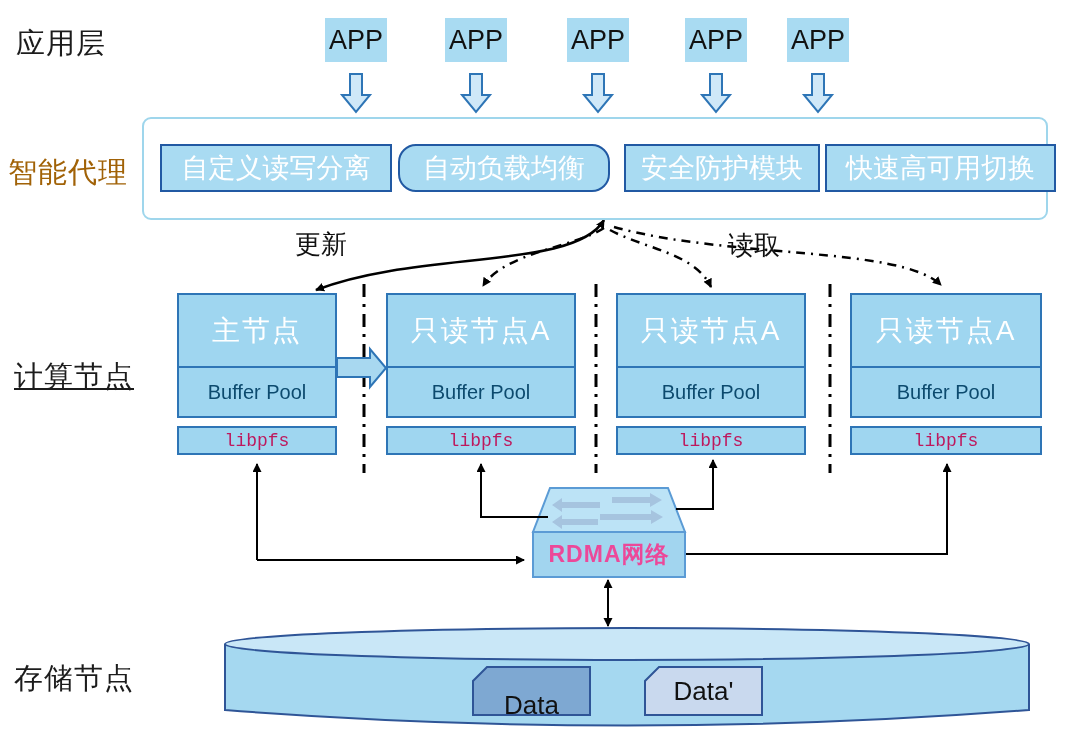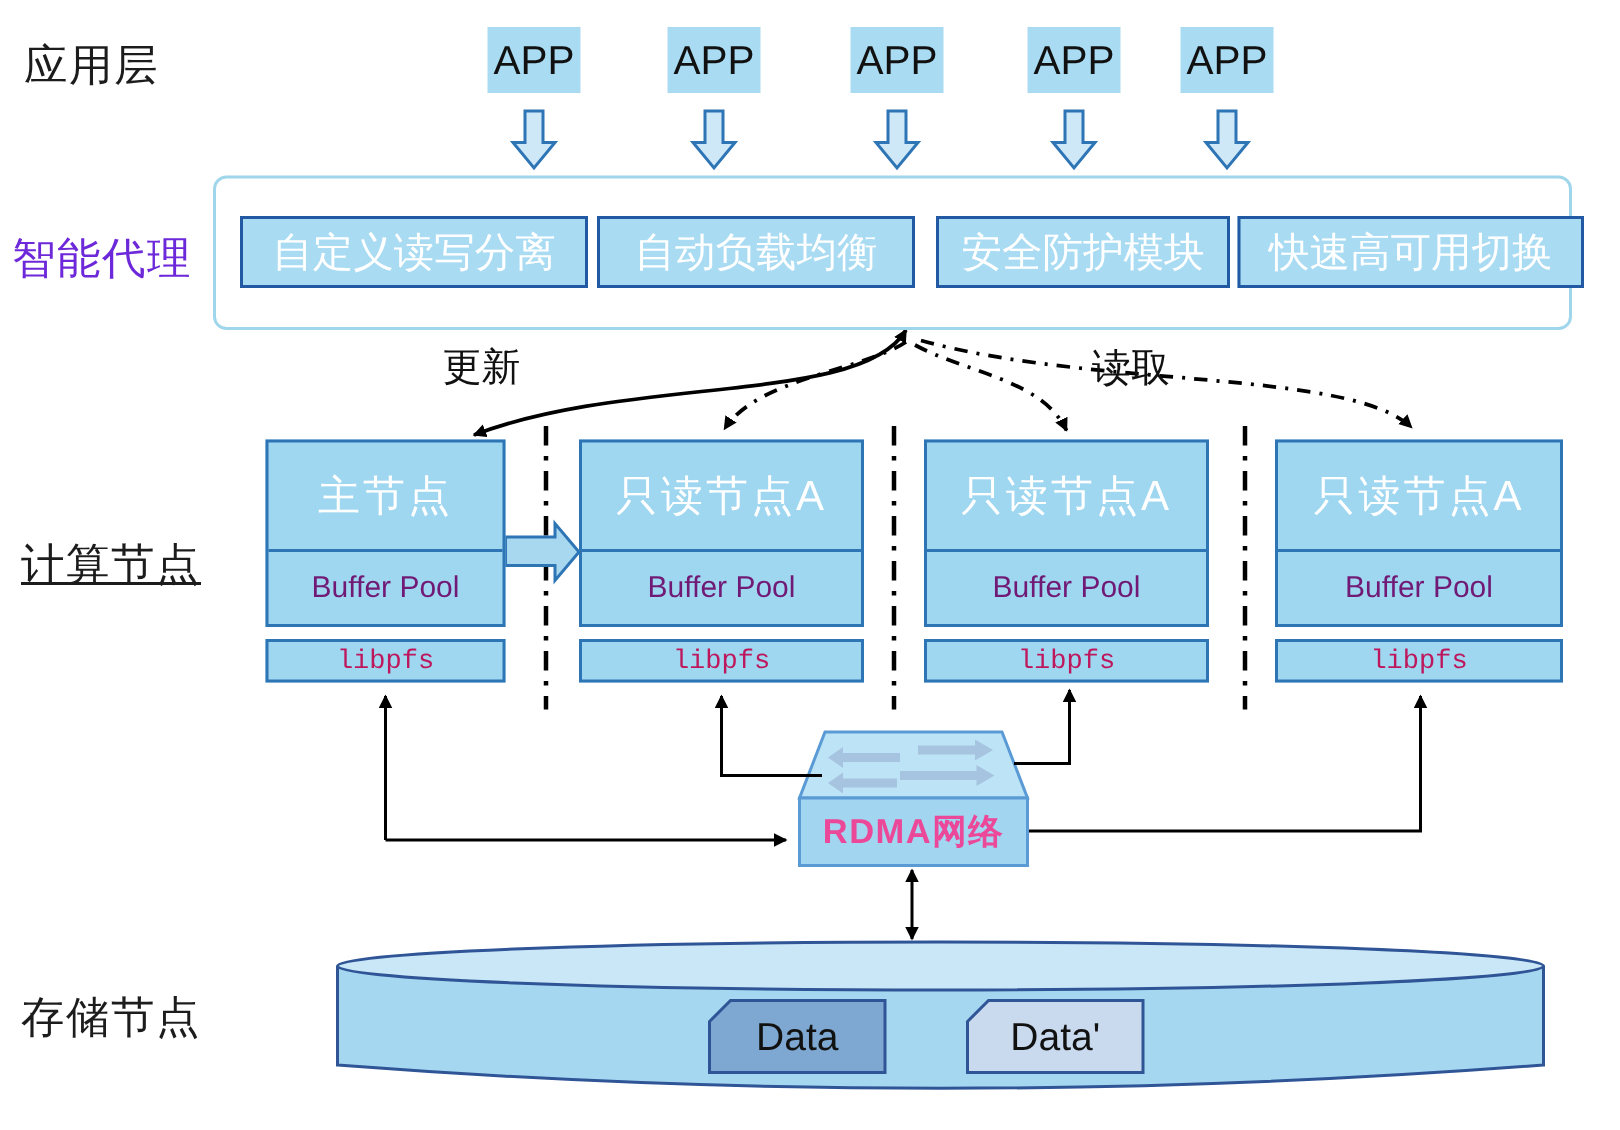--- a/index.html
+++ b/index.html
@@ -4,21 +4,21 @@
 <style>
   html,body{margin:0;padding:0;background:#ffffff;}
   .canvas{
     position:relative;width:1080px;height:753px;background:#ffffff;overflow:hidden;
     font-family:"Liberation Sans",sans-serif;
   }
   .abs{position:absolute;z-index:1;}
   svg.overlay{position:absolute;left:0;top:0;z-index:0;}
 
   .layer-label{font-size:29px;color:#1c1c1c;letter-spacing:1px;}
-  .layer-label.orange{color:#6d28d9;}
+  .layer-label.orange{color:#a16207;}
 
   .app-box{
     width:62px;height:44px;top:18px;background:#a9dbf2;color:#111;
     display:flex;align-items:center;justify-content:center;font-size:27px;
   }
 
   .proxy-container{
     left:142px;top:117px;width:906px;height:103px;box-sizing:border-box;
     background:#ffffff;border:2px solid #9fd6ec;border-radius:9px;
   }
@@ -32,21 +32,21 @@
 
   .node{
     top:293px;height:125px;box-sizing:border-box;background:#9fd6f0;
     border:2px solid #2e75b6;display:flex;flex-direction:column;
   }
   .node-title{
     height:71px;border-bottom:2px solid #2e75b6;display:flex;align-items:center;
     justify-content:center;color:#fff;font-size:28px;letter-spacing:2px;
   }
   .node-cache{
-    flex:1;display:flex;align-items:center;justify-content:center;color:#701a75;font-size:20px;
+    flex:1;display:flex;align-items:center;justify-content:center;color:#0c4a6e;font-size:20px;
   }
   .libpfs{
     top:426px;height:29px;box-sizing:border-box;background:#9fd6f0;border:2px solid #2e75b6;
     display:flex;align-items:center;justify-content:center;color:#be185d;font-size:18px;font-family:Liberation Mono, monospace;
   }
 
   .rdma-label{
     left:533px;top:532px;width:152px;height:45px;display:flex;align-items:center;
     justify-content:center;color:#ec4899;font-size:23px;font-weight:bold;letter-spacing:1px;
   }
@@ -125,21 +125,21 @@
   <div class="abs layer-label" style="left:14px;top:659px;">存储节点</div>
 
   <div class="abs app-box" style="left:325px;">APP</div>
   <div class="abs app-box" style="left:445px;">APP</div>
   <div class="abs app-box" style="left:567px;">APP</div>
   <div class="abs app-box" style="left:685px;">APP</div>
   <div class="abs app-box" style="left:787px;">APP</div>
 
   <div class="abs proxy-container"></div>
   <div class="abs proxy-module" style="left:148px;width:232px;">自定义读写分离</div>
-  <div class="abs proxy-module" style="left:386px;width:212px;">自动负载均衡</div>
+  <div class="abs proxy-module" style="left:386px;width:212px;border-radius:18px;">自动负载均衡</div>
   <div class="abs proxy-module" style="left:612px;width:196px;">安全防护模块</div>
   <div class="abs proxy-module" style="left:813px;width:231px;">快速高可用切换</div>
 
   <div class="abs flow-label" style="left:295px;top:227px;">更新</div>
   <div class="abs flow-label" style="left:728px;top:228px;">读取</div>
 
   <div class="abs node" style="left:177px;width:160px;">
     <div class="node-title">主节点</div>
     <div class="node-cache">Buffer Pool</div>
   </div>
@@ -158,16 +158,16 @@
   <div class="abs libpfs" style="left:616px;width:190px;">libpfs</div>
 
   <div class="abs node" style="left:850px;width:192px;">
     <div class="node-title">只读节点A</div>
     <div class="node-cache">Buffer Pool</div>
   </div>
   <div class="abs libpfs" style="left:850px;width:192px;">libpfs</div>
 
   <div class="abs rdma-label">RDMA网络</div>
 
-  <div class="abs data-label" style="left:473px;">Data</div>
+  <div class="abs data-label" style="left:473px;margin-top:14px;">Data</div>
   <div class="abs data-label" style="left:645px;">Data'</div>
 
 </div>
 
 </body></html>

